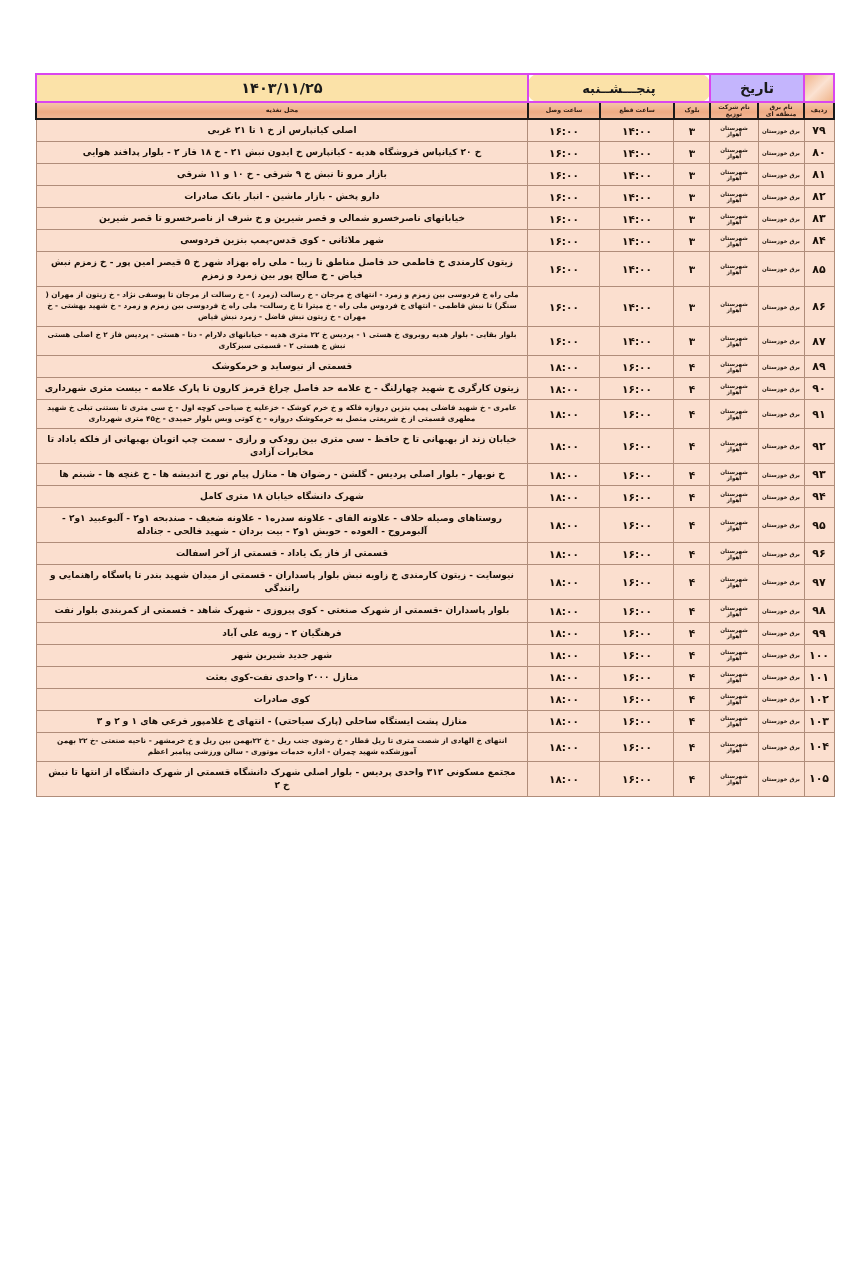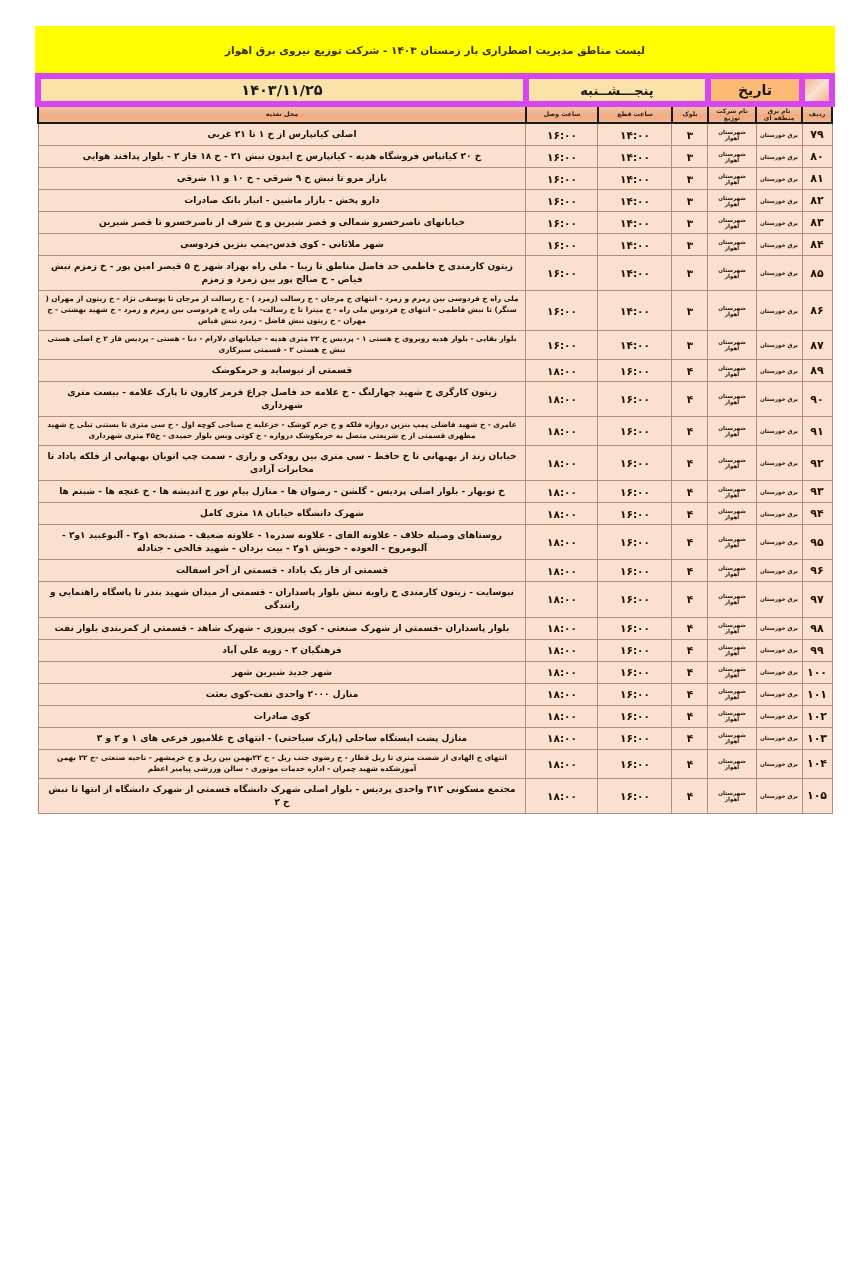--- a/index.html
+++ b/index.html
@@ -60,29 +60,29 @@
   table.sched td, table.sched th {
     border: 1px solid #9b8478;
     box-sizing: border-box;
     vertical-align: middle;
     text-align: center;
     padding: 2px 3px;
   }
 
   
   tr.date-row td {
-    border: 6px solid #d946ef;
+    border: 2px solid #d946ef;
     height: 28px;
     text-align: center;
   }
   td.date-blank {
     background: linear-gradient(135deg, #f0b48a 0%, #fbe2d2 50%, #f0b48a 100%);
   }
   td.date-label {
-    background: #fdba74;
+    background: #c4b5fd;
     font-size: 14px;
     font-weight: bold;
     color: #1a1a1a;
   }
   td.date-day {
     background: #fbe2a8;
     font-size: 13px;
     font-weight: bold;
     color: #1a1a1a;
     letter-spacing: 1px;
@@ -153,23 +153,20 @@
   col.w-block   { width: 36px; }
   col.w-off     { width: 74px; }
   col.w-on      { width: 72px; }
   col.w-place   { width: auto; }
 </style>
 </head>
 <body>
 
 <div class="page">
 
-  <div class="banner">
-    <div class="banner-title">لیست مناطق مدیریت اضطراری بار زمستان ۱۴۰۳ - شرکت توزیع نیروی برق اهواز</div>
-  </div>
 
   <div class="table-wrap">
     <table class="sched">
       <colgroup>
         <col class="w-radif">
         <col class="w-region">
         <col class="w-company">
         <col class="w-block">
         <col class="w-off">
         <col class="w-on">

